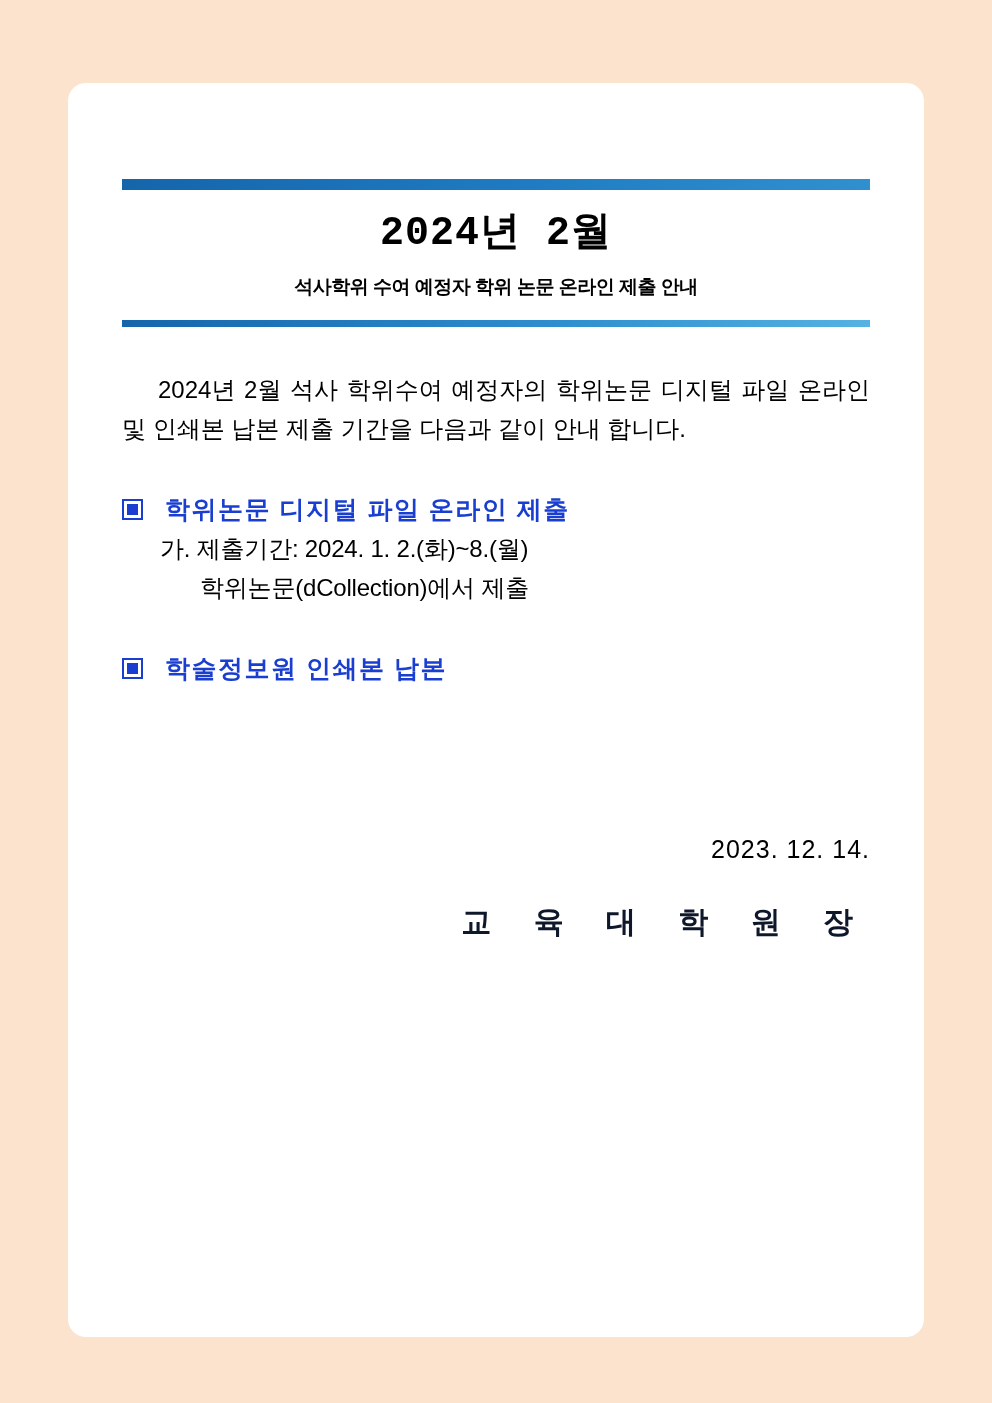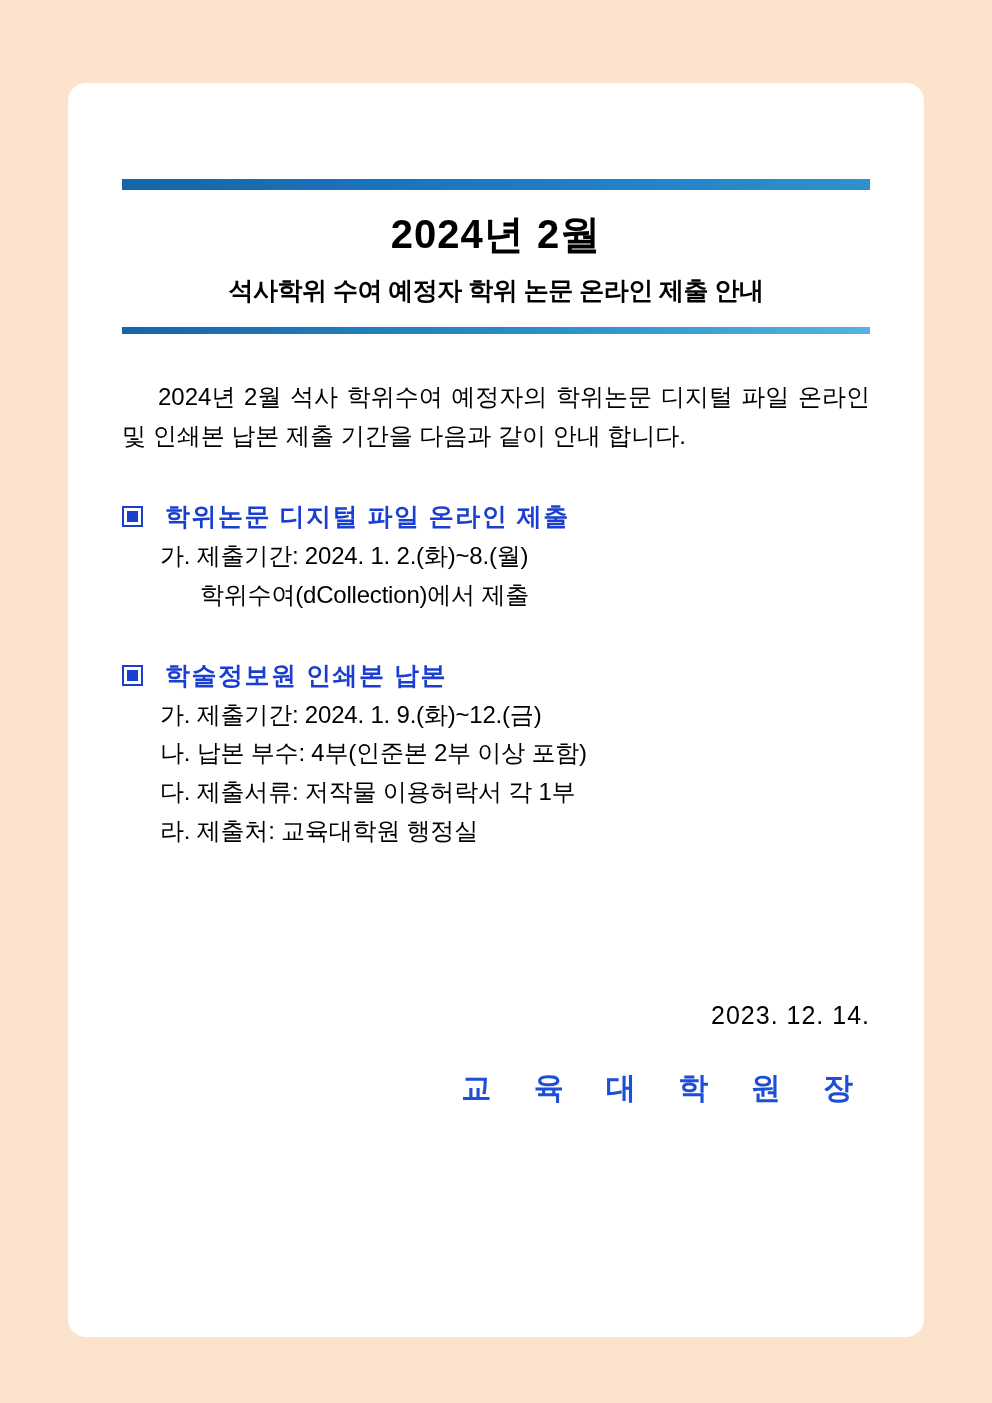--- a/index.html
+++ b/index.html
@@ -41,23 +41,24 @@
   .title-block {
     text-align: center;
     padding: 20px 0 14px 0;
   }
   .title-main {
     font-size: 40px;
     font-weight: bold;
     letter-spacing: 1px;
     color: #000000;
     line-height: 1.2;
+    font-family: Liberation Mono, monospace;
   }
   .title-sub {
-    font-size: 25px;
+    font-size: 19px;
     font-weight: bold;
     color: #000000;
     margin-top: 16px;
     letter-spacing: -0.5px;
   }
   .intro {
     font-size: 24px;
     color: #000000;
     line-height: 1.62;
     text-align: justify;
@@ -114,21 +115,21 @@
     text-align: right;
   }
   .sign-date {
     font-size: 25px;
     color: #000000;
     letter-spacing: 1px;
   }
   .sign-name {
     font-size: 30px;
     font-weight: bold;
-    color: #1d4ed8;
+    color: #0f172a;
     margin-top: 38px;
     letter-spacing: 17px;
     padding-left: 17px;
   }
 </style>
 </head>
 <body>
 
 <div class="page">
   <div class="inner">
@@ -147,43 +148,29 @@
     <div class="section">
       <div class="section-head">
         <span class="bullet-sq"></span>
         <span>학위논문 디지털 파일 온라인 제출</span>
       </div>
       <div class="items">
         <div class="item">
           <span>가. 제출기간: 2024. 1. 2.(화)~8.(월)</span>
         </div>
         <div class="item">
-          <span class="cont">학위수여(dCollection)에서 제출</span>
+          <span class="cont">학위논문(dCollection)에서 제출</span>
         </div>
       </div>
     </div>
 
     <div class="section">
       <div class="section-head">
         <span class="bullet-sq"></span>
         <span>학술정보원 인쇄본 납본</span>
-      </div>
-      <div class="items">
-        <div class="item">
-          <span>가. 제출기간: 2024. 1. 9.(화)~12.(금)</span>
-        </div>
-        <div class="item">
-          <span>나. 납본 부수: 4부(인준본 2부 이상 포함)</span>
-        </div>
-        <div class="item">
-          <span>다. 제출서류: 저작물 이용허락서 각 1부</span>
-        </div>
-        <div class="item">
-          <span>라. 제출처: 교육대학원 행정실</span>
-        </div>
       </div>
     </div>
 
     <div class="sign">
       <div class="sign-date">2023. 12. 14.</div>
       <div class="sign-name">교 육 대 학 원 장</div>
     </div>
 
   </div>
 </div>

